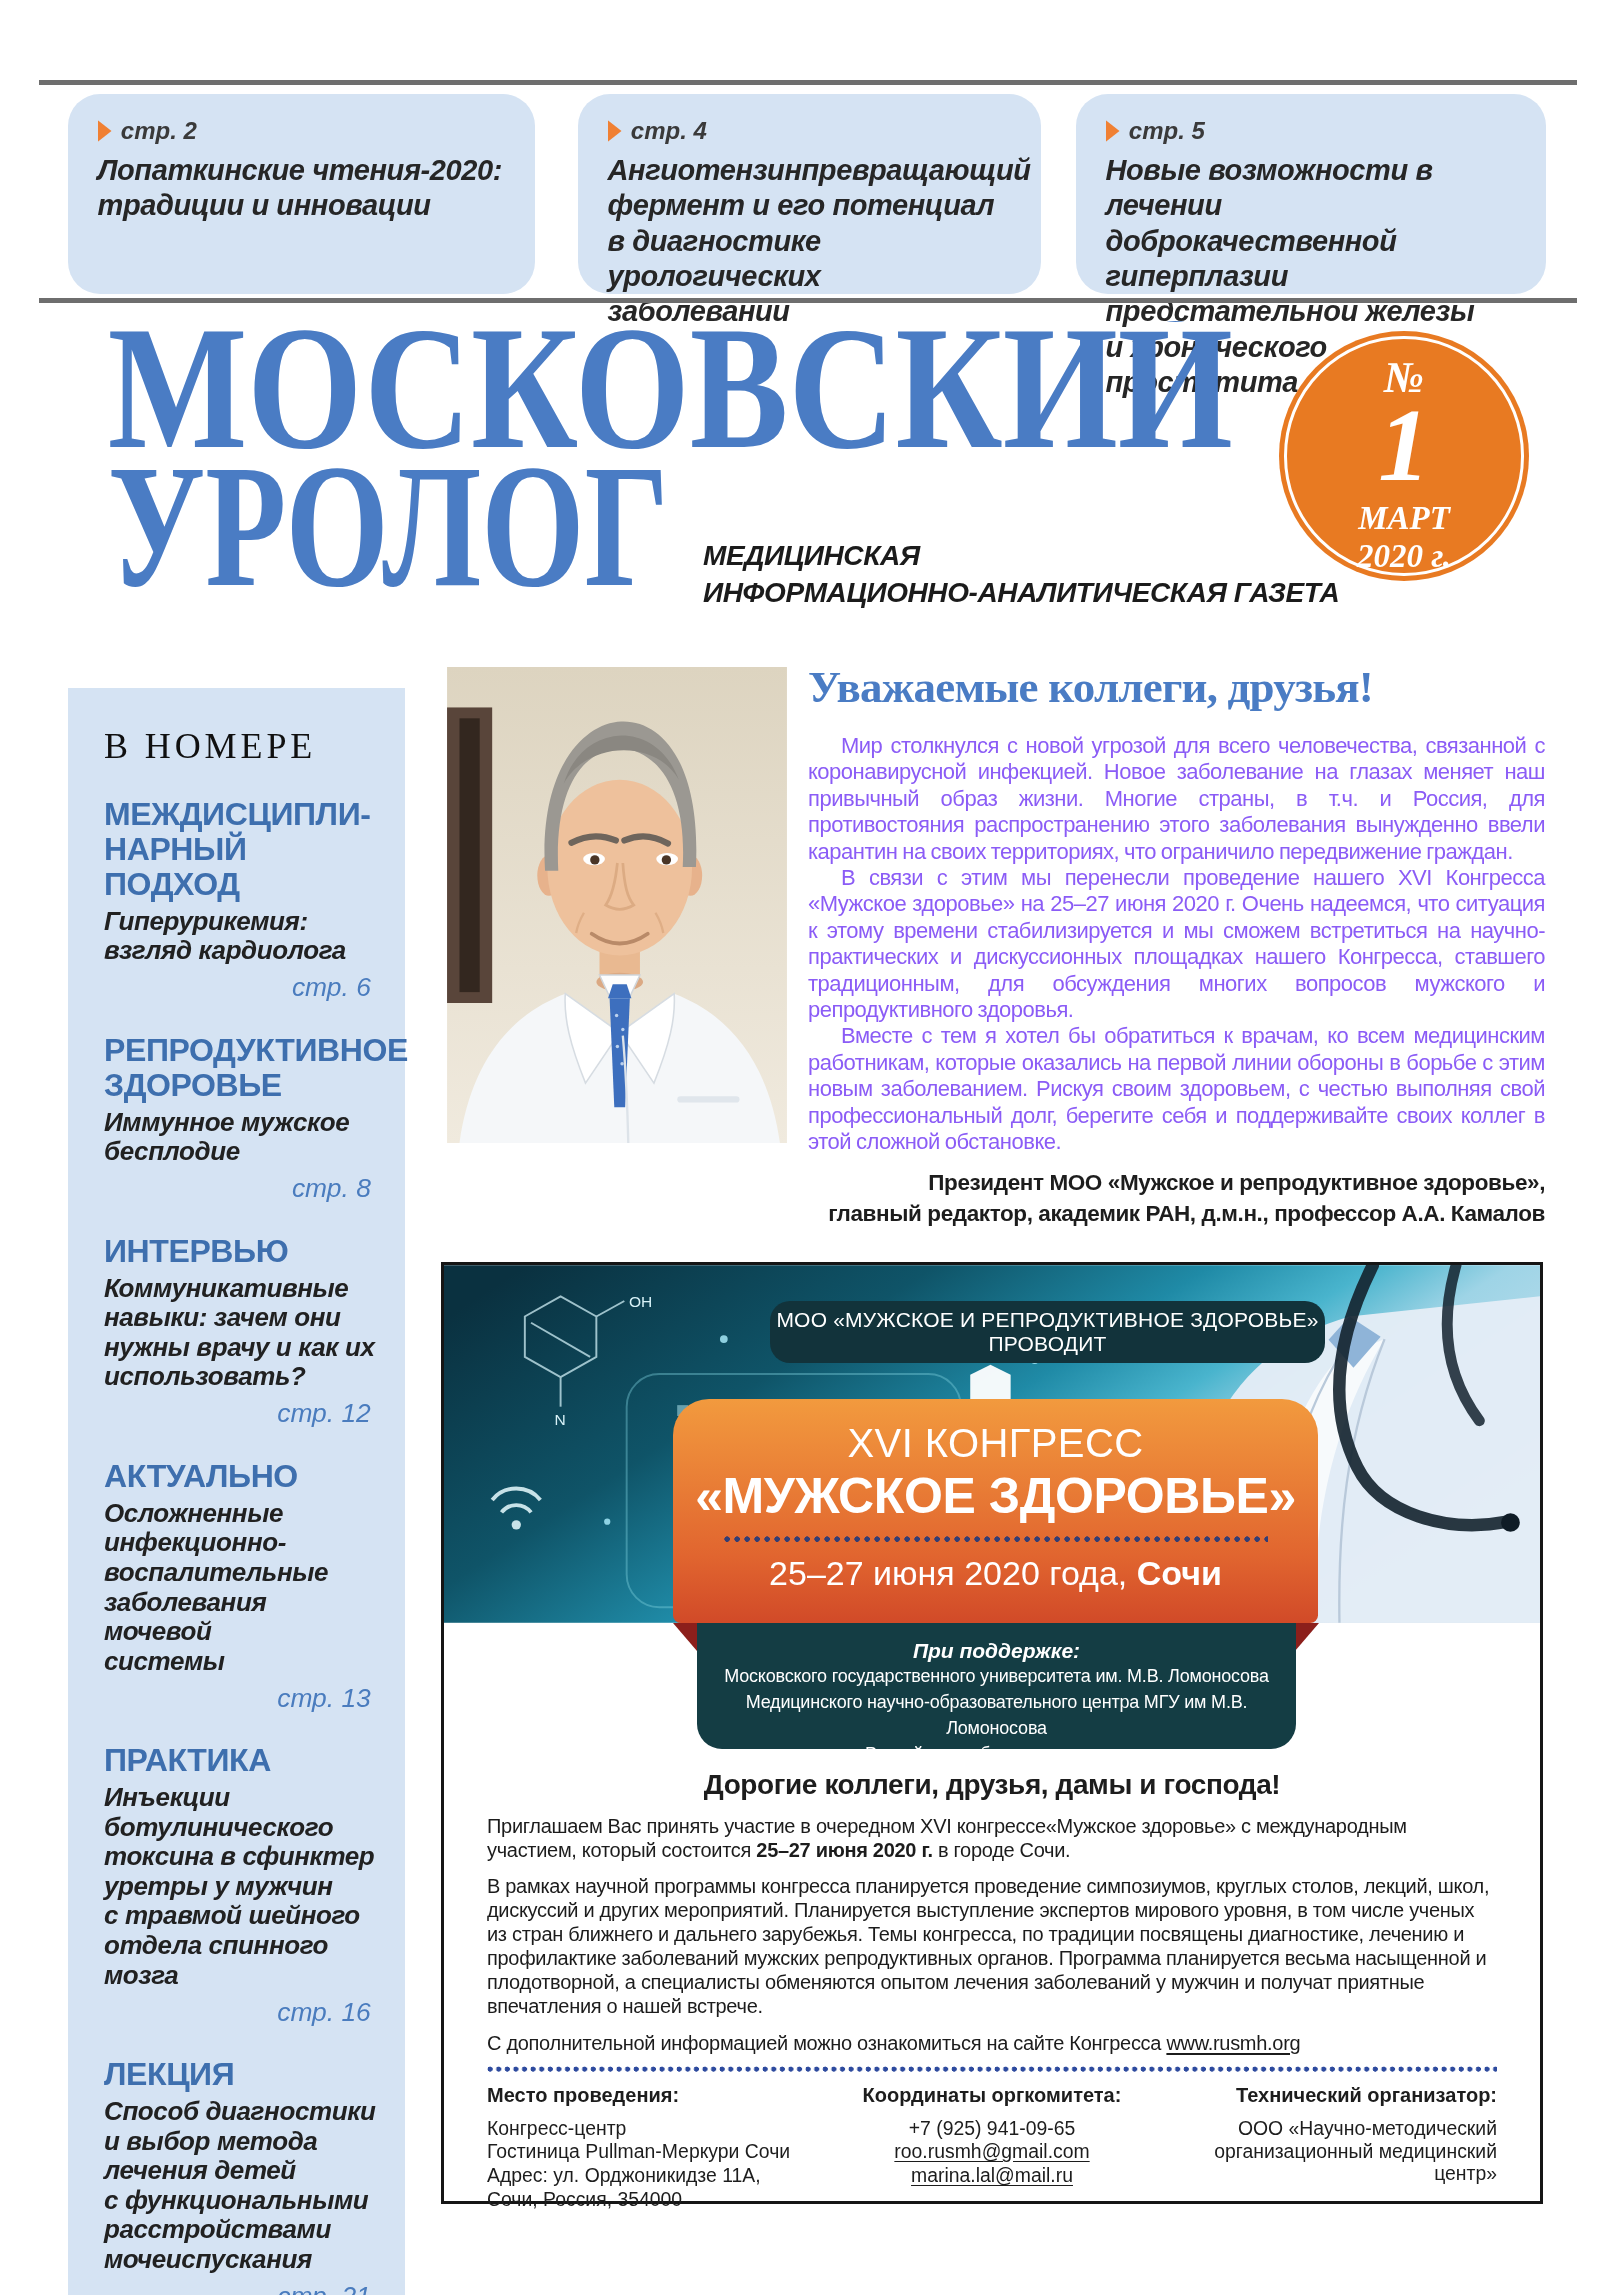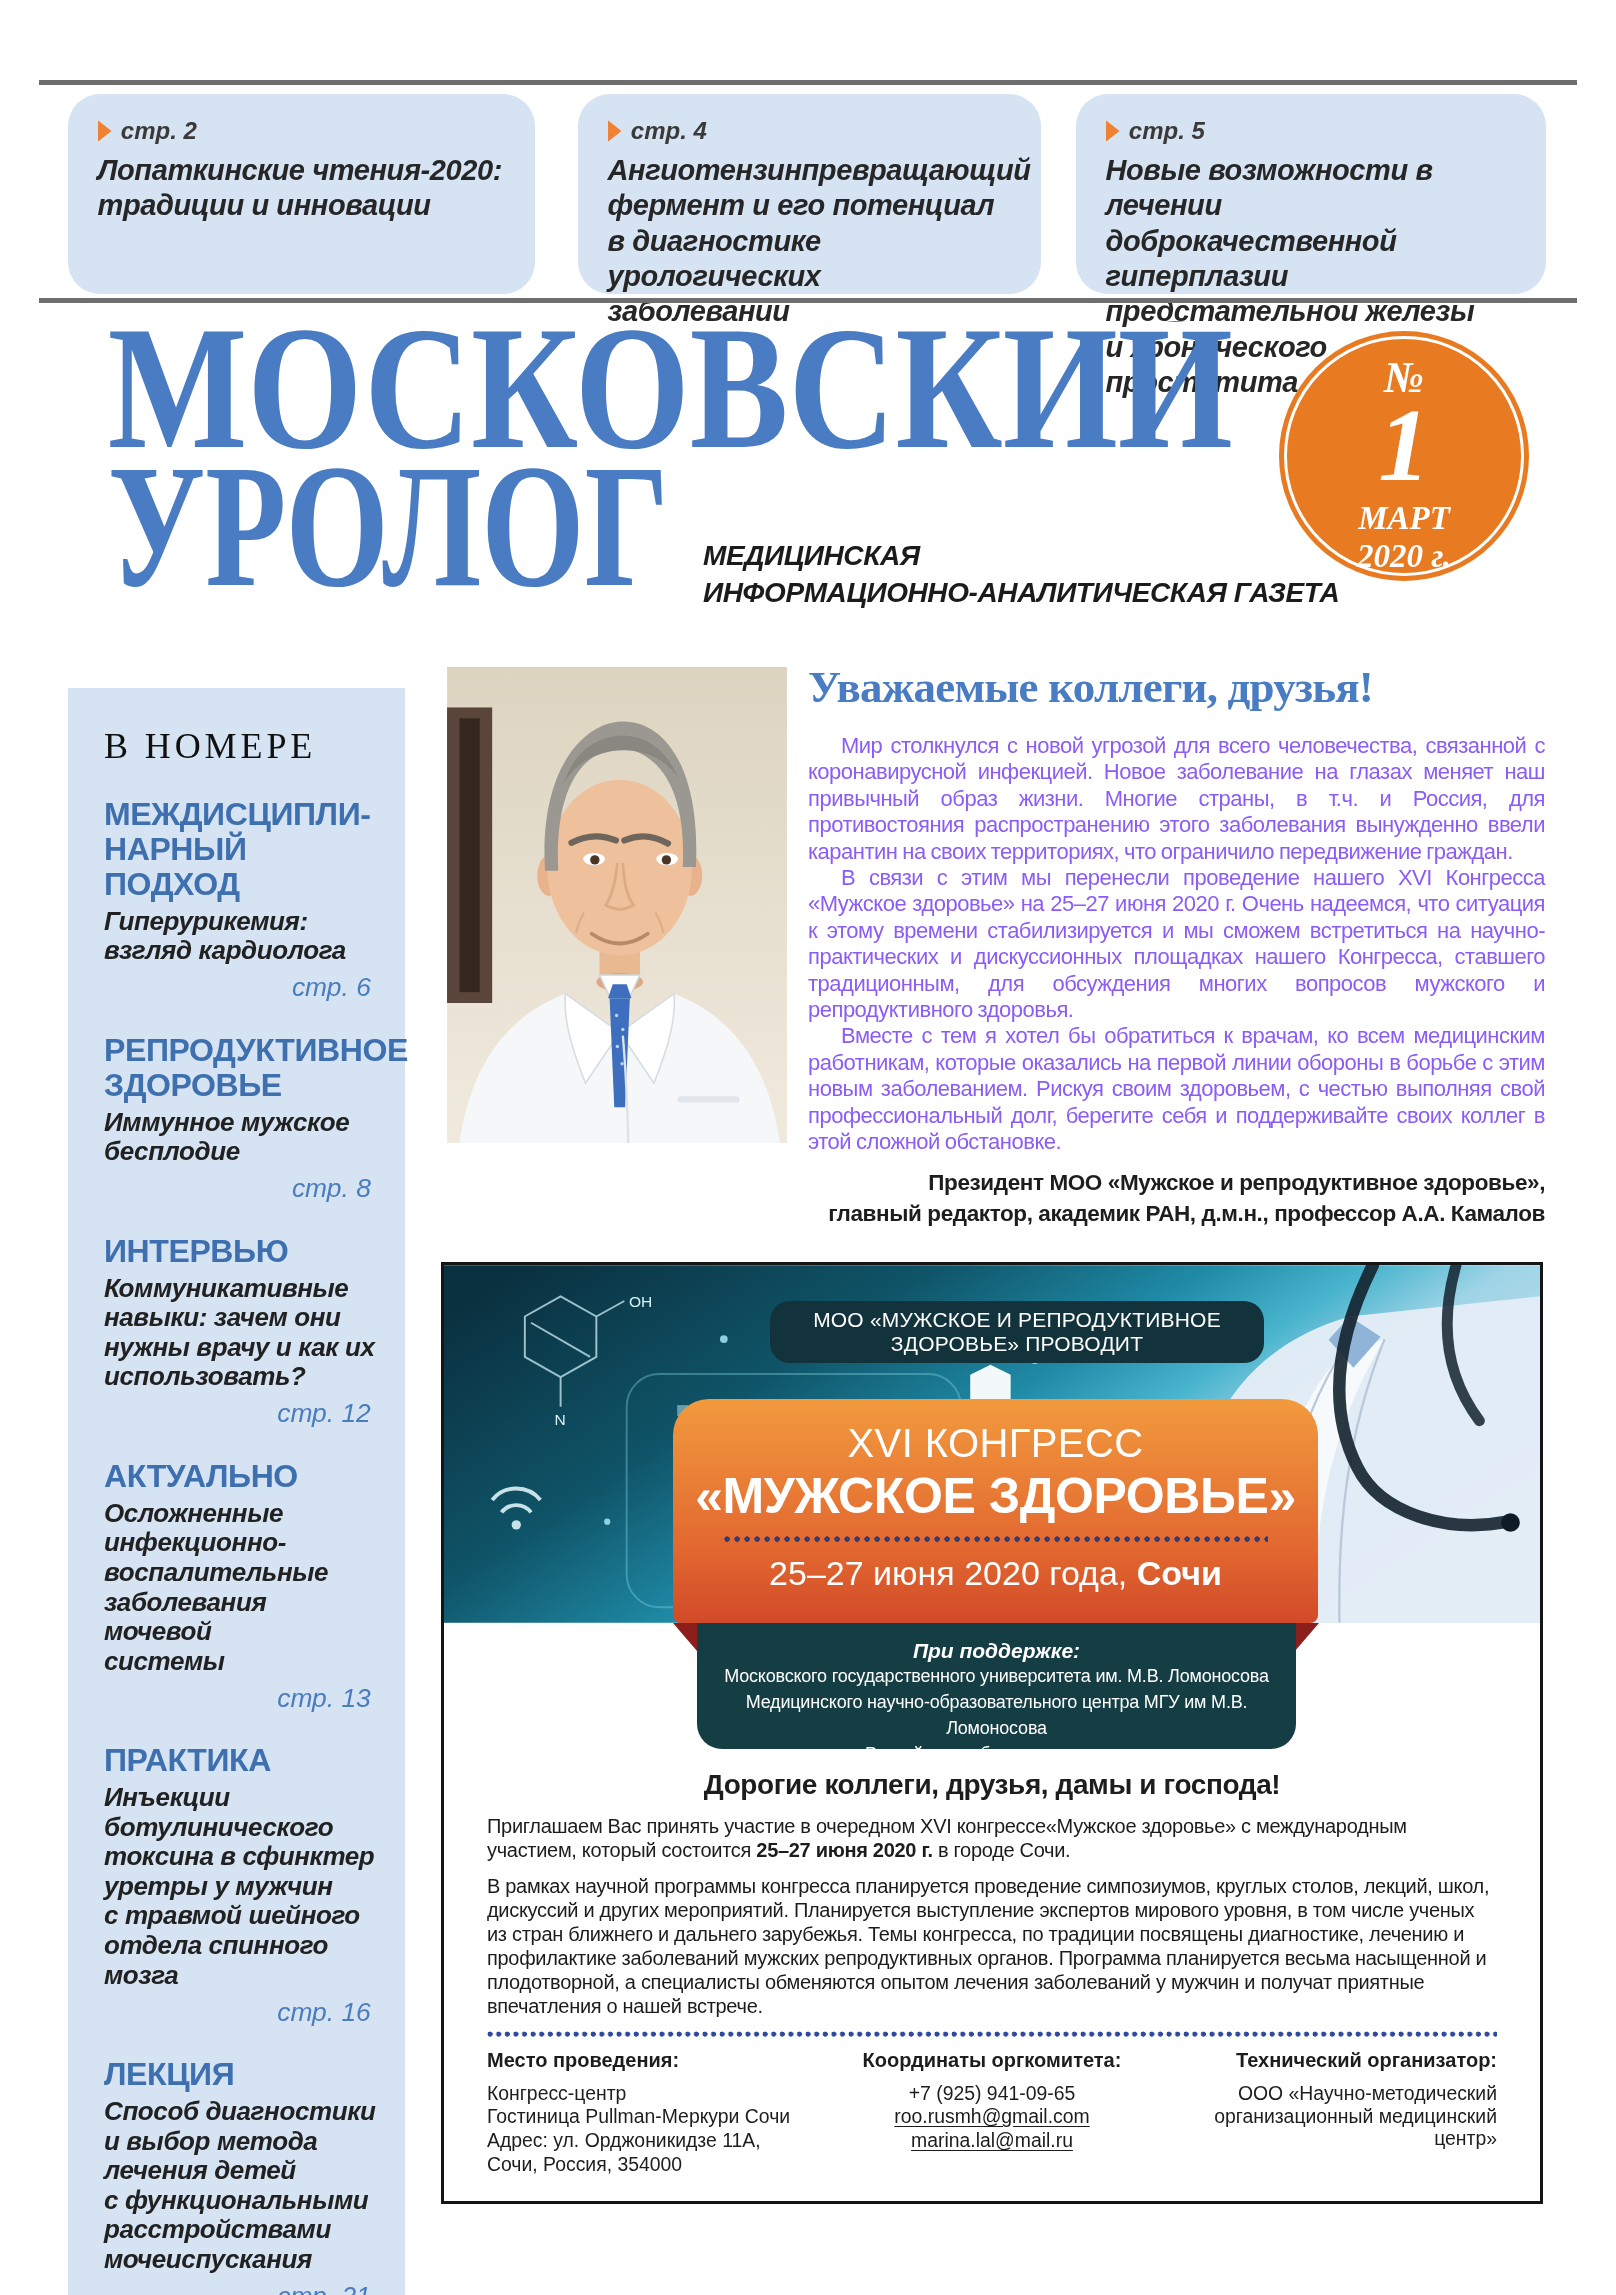--- a/index.html
+++ b/index.html
@@ -45,21 +45,21 @@
 
   
   .article { position:absolute; left:808px; top:661px; width:737px; }
   .article h1 { font-family:"Liberation Serif",serif; font-weight:bold; font-size:45px; color:#4a7cc4; margin-bottom:20px; letter-spacing:-0.8px; }
   .article p { font-size:22px; line-height:26.4px; text-align:justify; text-indent:33px; letter-spacing:-0.5px; word-spacing:-0.8px; color:#8b5cf6; }
   .article .sig { margin-top:11px; font-weight:bold; font-size:22.5px; line-height:31px; text-align:right; letter-spacing:-0.4px; }
 
   
   .ad { position:absolute; left:441px; top:1262px; width:1102px; height:942px; border:3.1px solid #151515; background:#fff; }
   .hero { position:absolute; left:0; top:0; width:1096px; height:358px; overflow:hidden; }
-  .pill { position:absolute; left:326px; top:36px; width:494px; height:62px; border-radius:20px; background:#12333b; color:#fff; font-size:21px; letter-spacing:0.2px; display:flex; align-items:center; justify-content:center; text-align:center; }
+  .pill { position:absolute; left:326px; top:36px; width:555px; height:62px; border-radius:20px; background:#12333b; color:#fff; font-size:21px; letter-spacing:0.2px; display:flex; align-items:center; justify-content:center; text-align:center; }
   .orange { position:absolute; left:229px; top:134px; width:645px; height:224px; border-radius:36px 36px 7.8px 7.8px; background:linear-gradient(180deg,#f29a3e 0%,#e1652f 70%,#d14a28 100%); color:#fff; text-align:center; padding-top:22px; }
   .orange .l1 { font-size:40px; line-height:1.1; letter-spacing:0.4px; }
   .orange .l2 { font-size:50px; font-weight:bold; line-height:1.12; margin-top:3.1px; letter-spacing:-0.4px; }
   .orange .odots { width:544px; height:7px; margin:12.4px auto 0;
      background-image:radial-gradient(circle at 3.1px 3.1px,#333d74 2.5px,transparent 3px); background-size:10px 7px; background-repeat:repeat-x; }
   .orange .date { margin-top:11px; font-size:34px; }
   .ribbon { position:absolute; top:358px; width:36px; height:42px; background:#8c1f1b; }
   .ribbon.l { left:229px; clip-path:polygon(0 0,100% 0,100% 100%); }
   .ribbon.r { left:839px; clip-path:polygon(0 0,100% 0,0 100%); }
   .support { position:absolute; left:253px; top:358px; width:599px; height:126px; background:#143d44; border-radius:0 0 25px 25px; color:#fff; text-align:center; padding-top:15.5px; }
@@ -320,20 +320,21 @@
       <div class="ln">Московского государственного университета им. М.В. Ломоносова</div>
       <div class="ln">Медицинского научно-образовательного центра МГУ им М.В. Ломоносова</div>
       <div class="ln">Российского общества урологов</div>
       <div class="ln">Российского общества по эндоурологии и новым технологиям</div>
     </div>
 
     <div class="ad-body">
       <div class="greet">Дорогие коллеги, друзья, дамы и господа!</div>
       <p><span>Приглашаем Вас принять участие в очередном XVI конгрессе«Мужское здоровье» с международным участием, который состоится </span><b class="dt">25–27 июня 2020 г.</b><span> в городе Сочи.</span></p>
       <p>В рамках научной программы конгресса планируется проведение симпозиумов, круглых столов, лекций, школ, дискуссий и других мероприятий. Планируется выступление экспертов мирового уровня, в том числе ученых из стран ближнего и дальнего зарубежья. Темы конгресса, по традиции посвящены диагностике, лечению и профилактике заболеваний мужских репродуктивных органов. Программа планируется весьма насыщенной и плодотворной, а специалисты обменяются опытом лечения заболеваний у мужчин и получат приятные впечатления о нашей встрече.</p>
+      <p class="last"><span>С дополнительной информацией можно ознакомиться на сайте Конгресса </span><a href="#" class="u">www.rusmh.org</a></p>
       <div class="bdots"></div>
       <div class="cols">
         <div class="col c1">
           <div class="hd">Место проведения:</div>
           <div class="bln">Конгресс-центр</div>
           <div class="bln">Гостиница Pullman-Меркури Сочи</div>
           <div class="bln">Адрес: ул. Орджоникидзе 11А,</div>
           <div class="bln">Сочи, Россия, 354000</div>
         </div>
         <div class="col c2">

